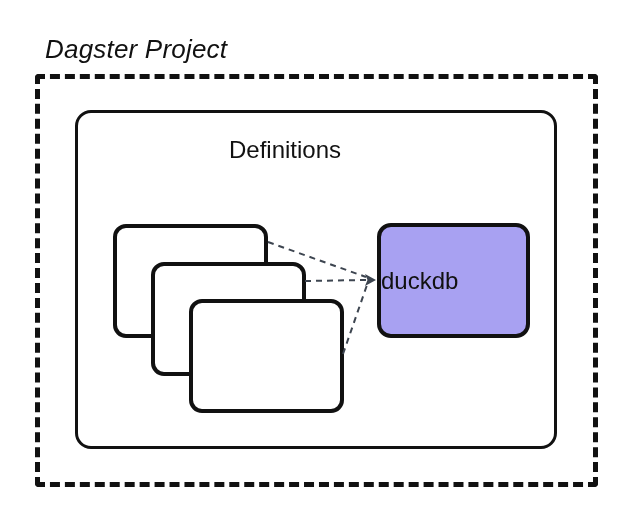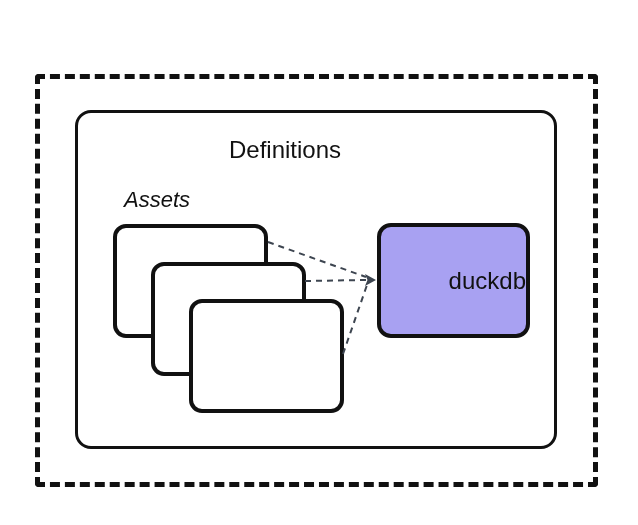--- a/index.html
+++ b/index.html
@@ -100,21 +100,21 @@
     position: absolute;
     left: 377px;
     top: 223px;
     width: 153px;
     height: 115px;
     border: 4px solid var(--border);
     border-radius: 14px;
     background: var(--resource-fill);
     display: flex;
     align-items: center;
-    justify-content: flex-end;
+    justify-content: flex-start;
   }
   .resource-name {
     font-size: 24px;
     font-weight: 400;
     color: var(--text);
   }
   .connector-overlay {
     position: absolute;
     left: 0;
     top: 0;
@@ -131,28 +131,28 @@
   .connector-arrowhead {
     fill: var(--connector);
     stroke: none;
   }
 </style>
 </head>
 <body>
 
 <div class="canvas">
 
+  <div class="project-title">Dagster Project</div>
 
   <div class="project-boundary"></div>
 
   <div class="definitions-box"></div>
 
   <div class="definitions-label">Definitions</div>
 
-  <div class="assets-label">Assets</div>
 
 
   <div class="asset-card card-1"></div>
   <div class="asset-card card-2"></div>
   <div class="asset-card card-3"></div>
 
   <div class="resource-box">
     <span class="resource-name">duckdb</span>
   </div>
 

